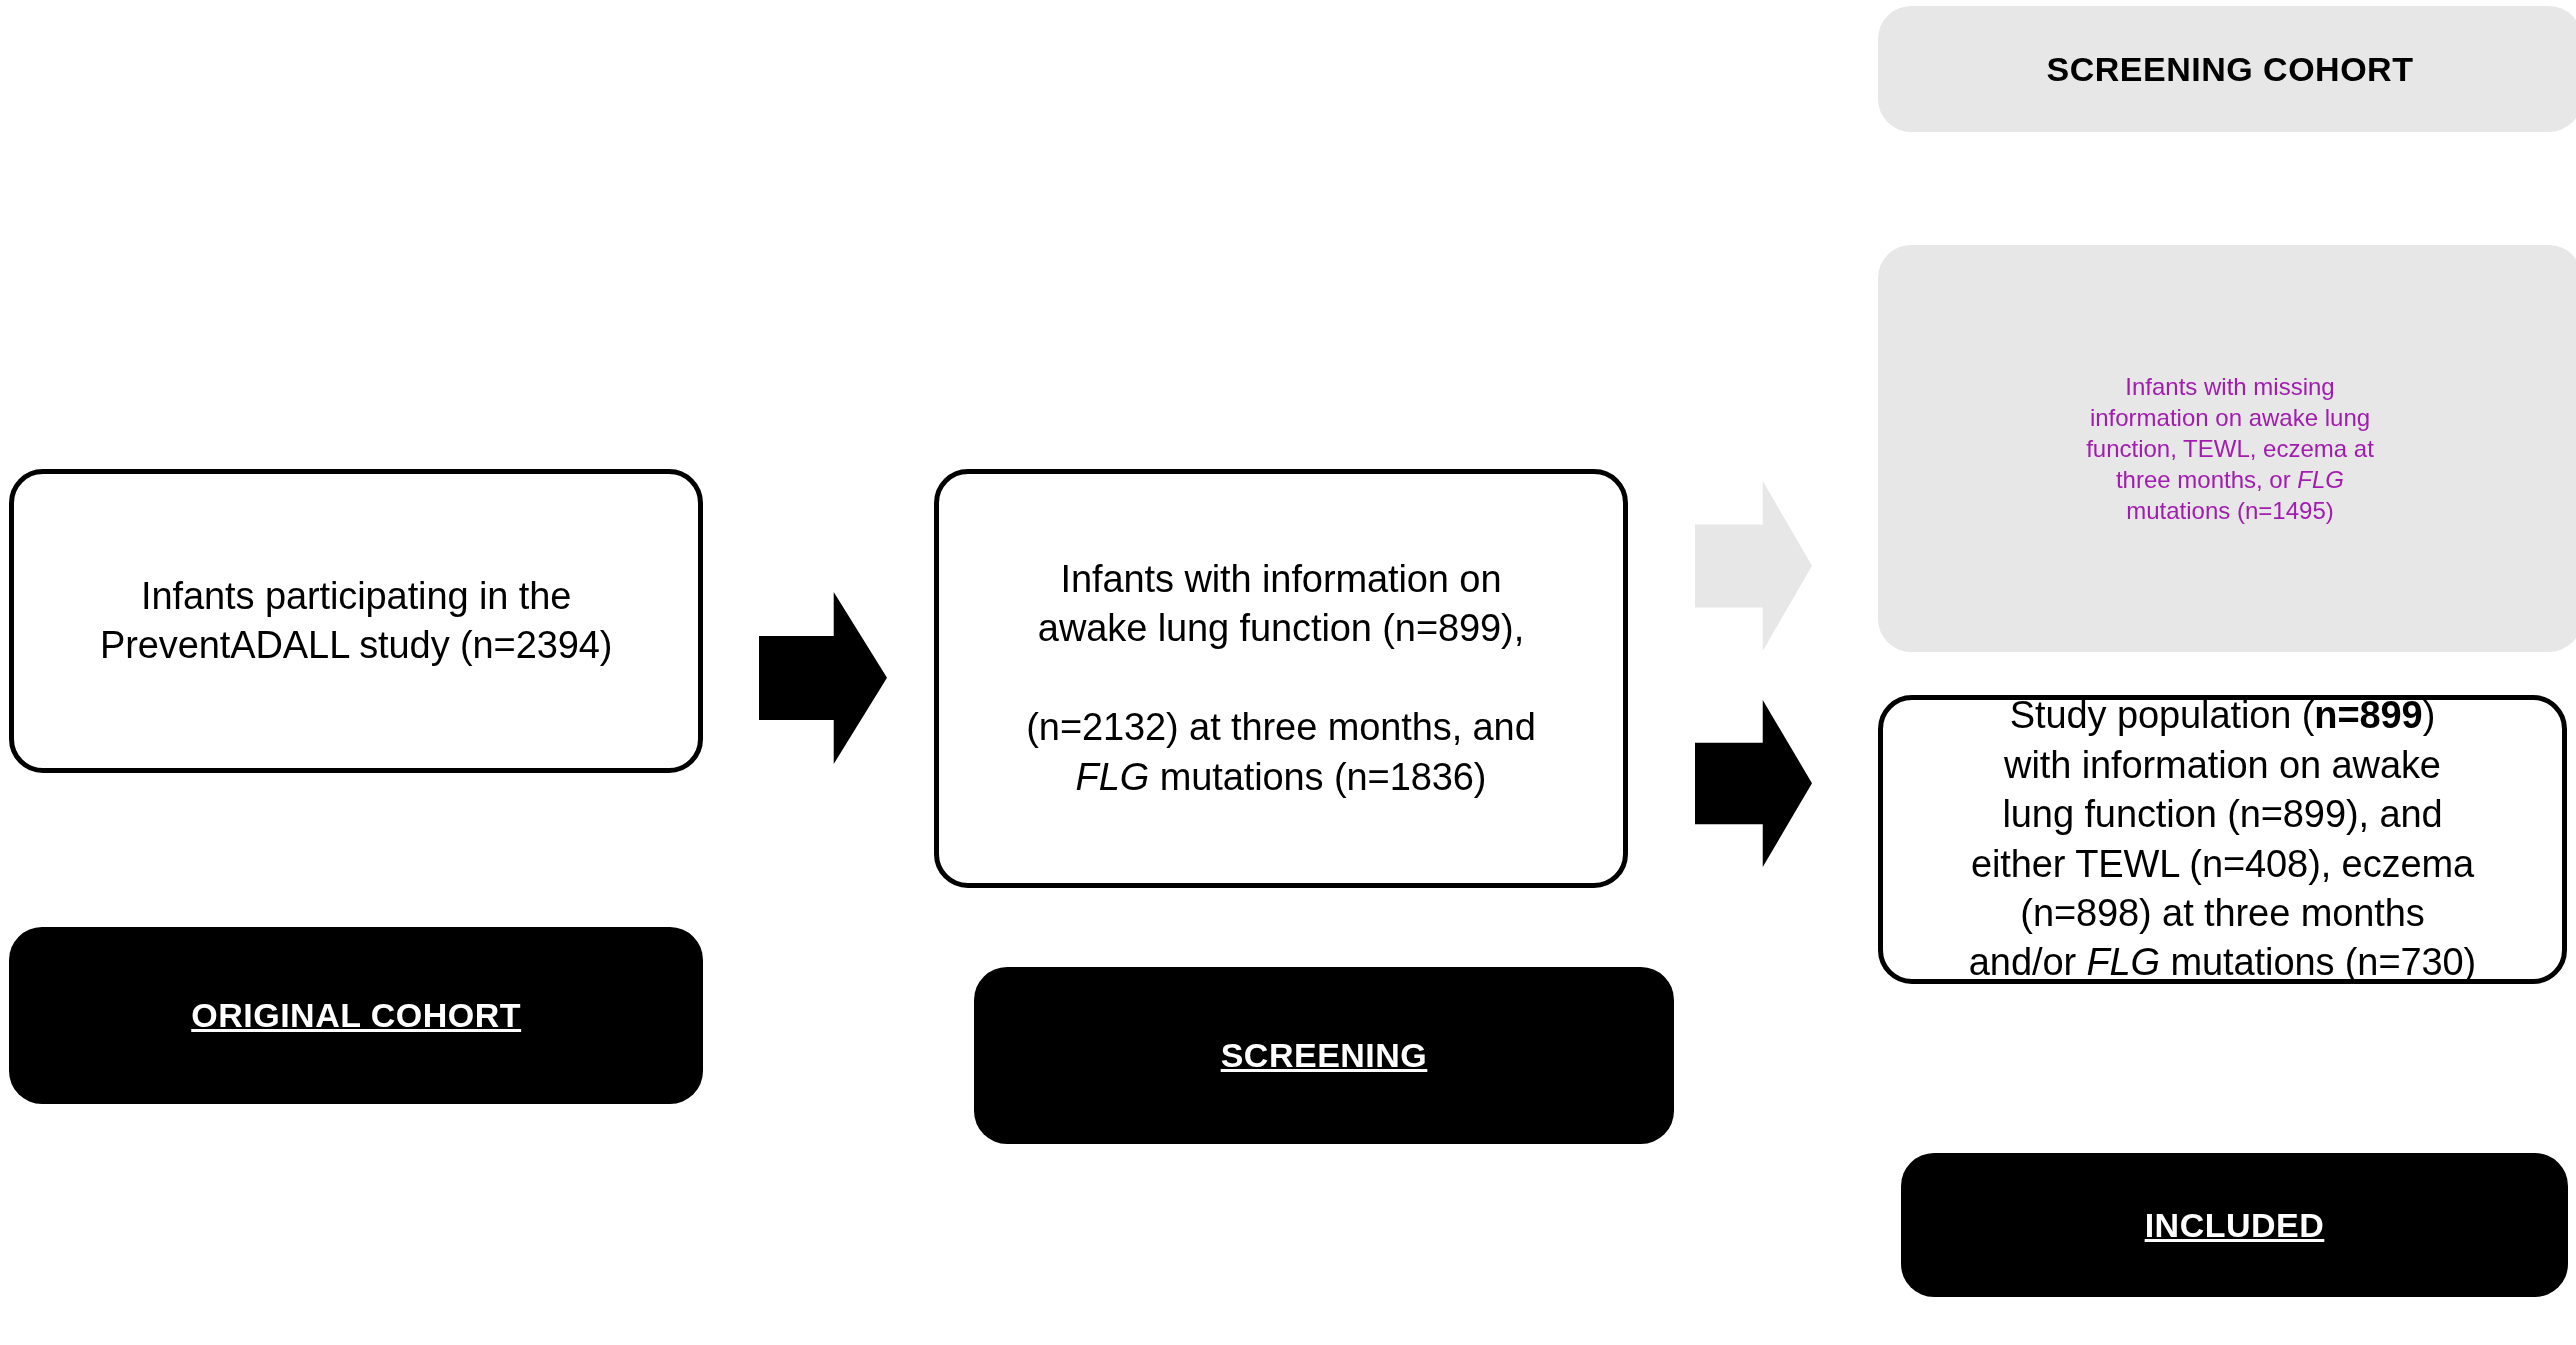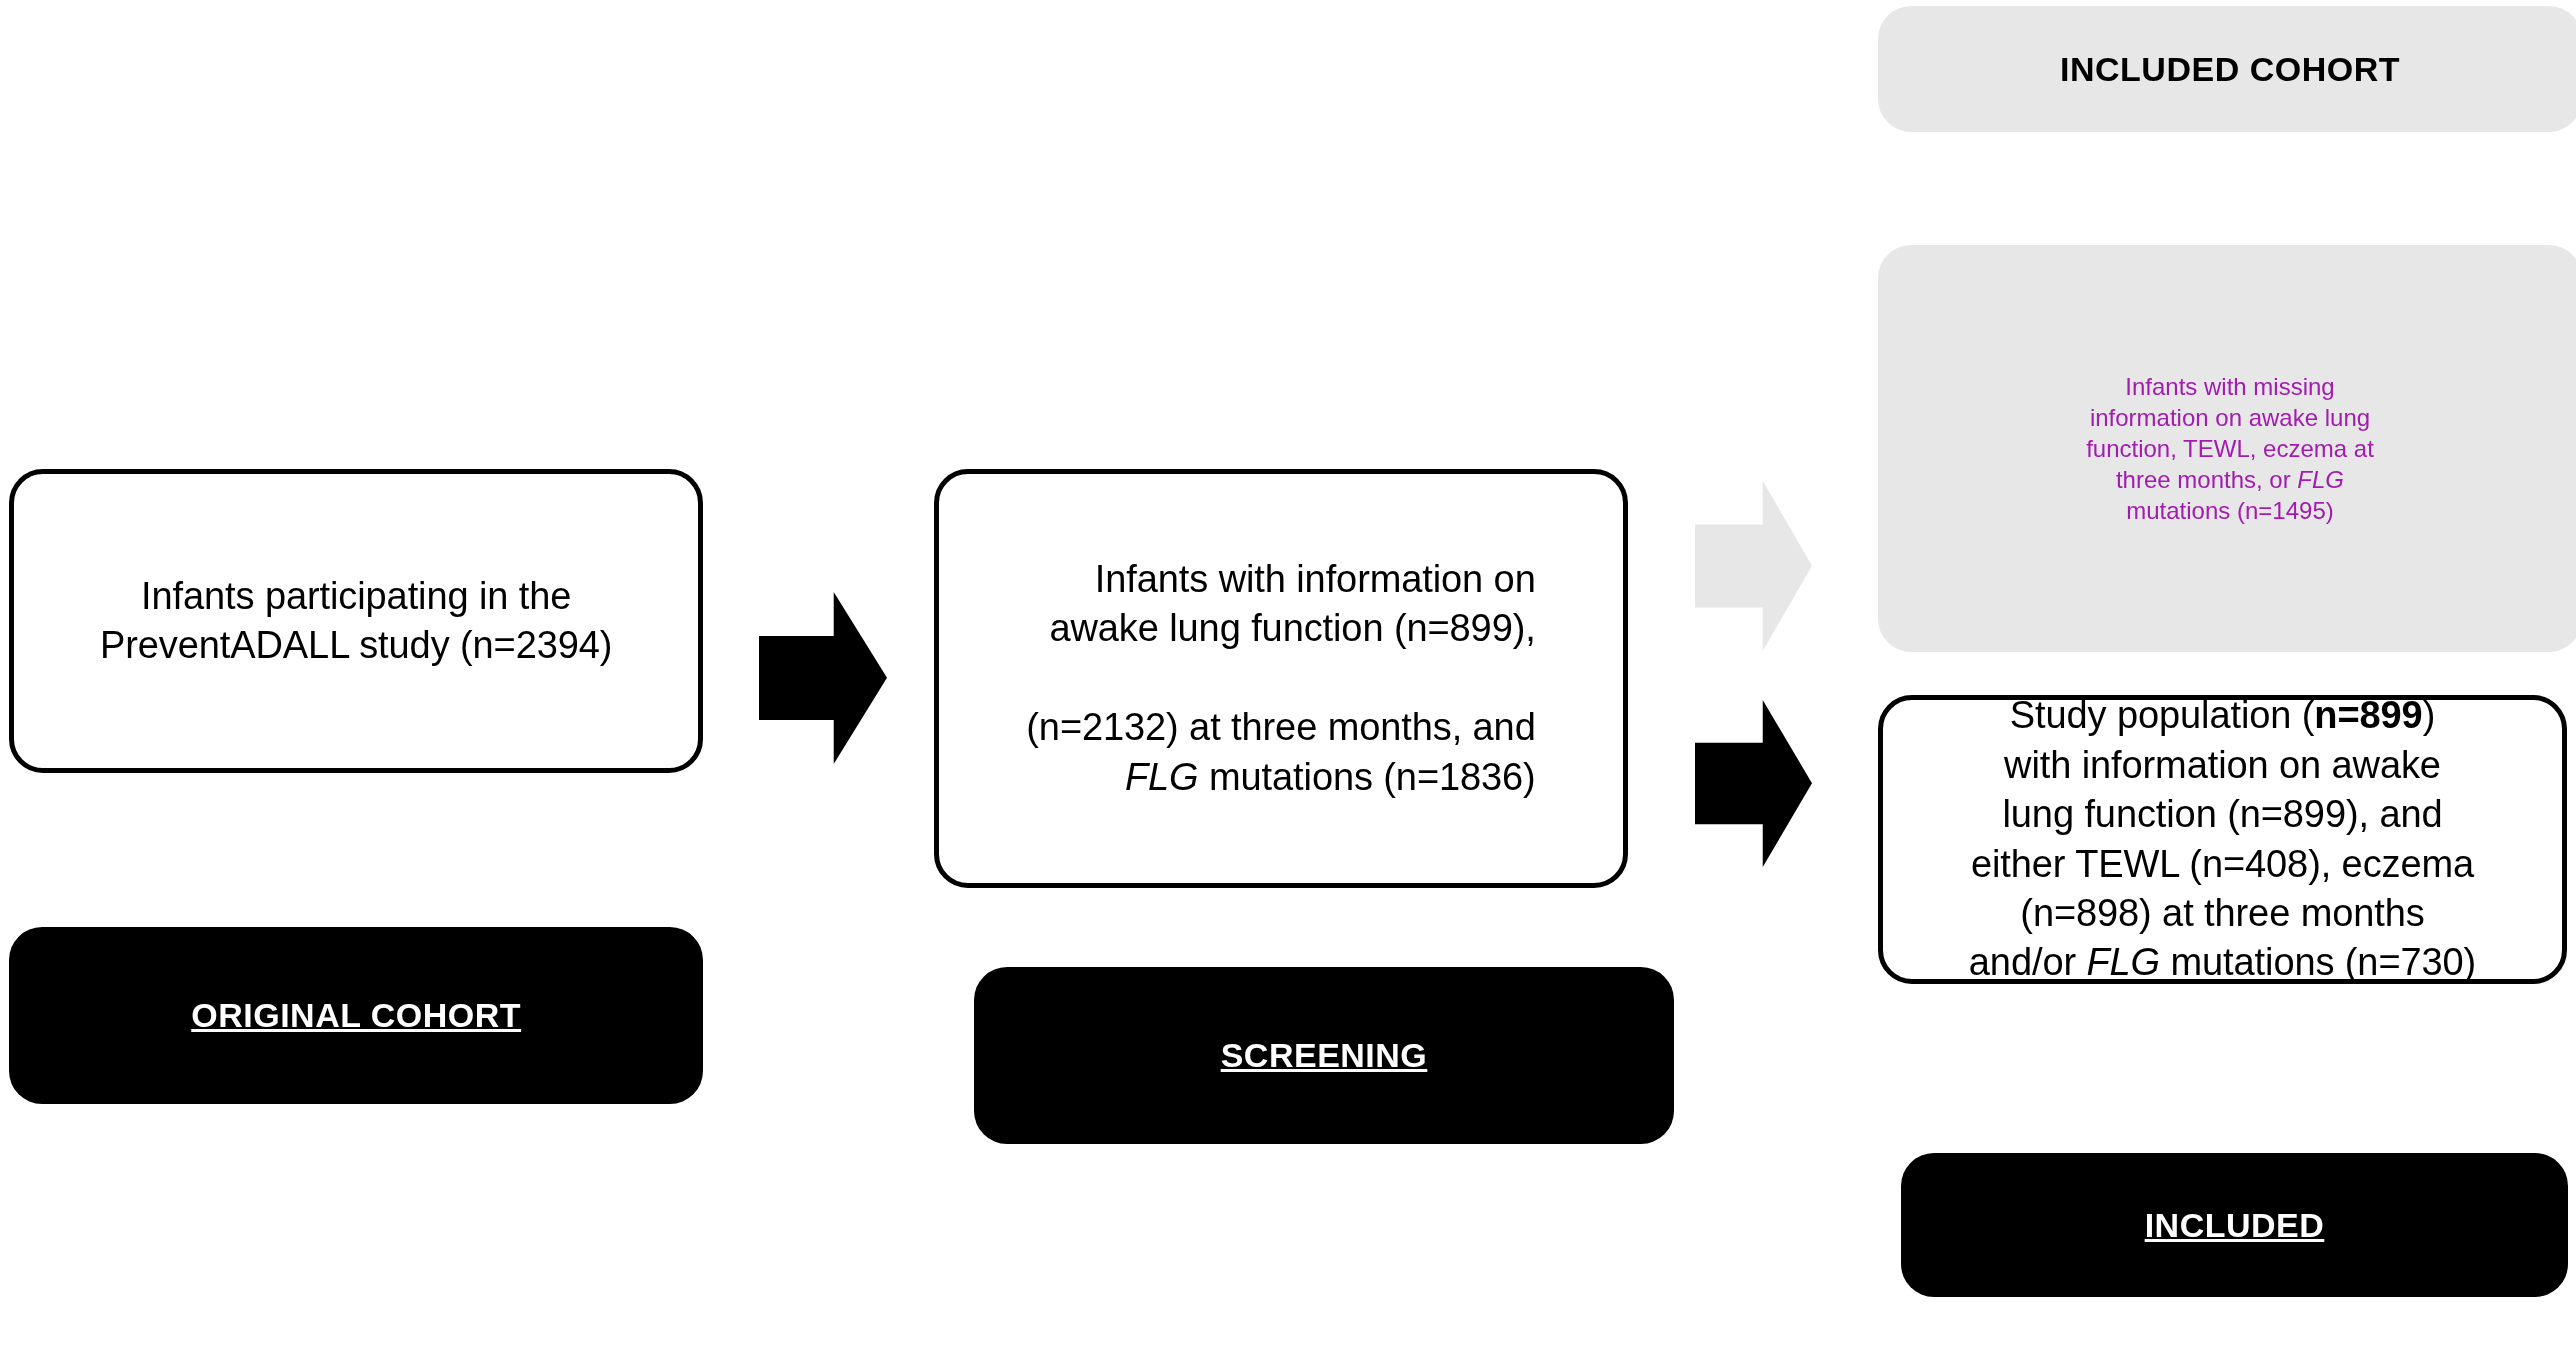--- a/index.html
+++ b/index.html
@@ -99,21 +99,21 @@
   <div class="node banner-black" style="left:9.2px; top:927px; width:694px; height:177px;">
     <div class="txt">ORIGINAL COHORT</div>
   </div>
 
   <div class="arrow" style="left:759px; top:592px; width:128px; height:172px;">
     <svg viewBox="0 0 209 281" preserveAspectRatio="none" aria-hidden="true">
       <polygon points="0,72 122,72 122,0 209,140 122,281 122,209 0,209" fill="#000000"></polygon>
     </svg>
   </div>
 
-  <div class="node box-white" style="left:934px; top:469px; width:694px; height:419px;text-align:right;">
+  <div class="node box-white" style="left:934px; top:469px; width:694px; height:419px;">
     <div class="txt">
       <span>Infants with information on</span><br>
       <span>awake lung function (n=899),</span><br>
       <br>
       <span>(n=2132) at three months, and</span><br>
       <em class="gene">FLG</em><span> mutations (n=1836)</span>
     </div>
   </div>
 
   <div class="node banner-black" style="left:974px; top:927px; width:700px; height:177px;margin-top:40px;">
@@ -126,21 +126,21 @@
     </svg>
   </div>
 
   <div class="arrow" style="left:1695px; top:700px; width:117px; height:167px;">
     <svg viewBox="0 0 190 273" preserveAspectRatio="none" aria-hidden="true">
       <polygon points="0,70 110,70 110,0 190,136 110,273 110,203 0,203" fill="#000000"></polygon>
     </svg>
   </div>
 
   <div class="node box-gray" style="left:1878px; top:6.1px; width:704px; height:126px;">
-    <div class="txt-head">INCLUDED COHORT</div>
+    <div class="txt-head">SCREENING COHORT</div>
   </div>
 
   <div class="node box-gray" style="left:1878px; top:245px; width:704px; height:407px;">
     <div class="txt">
       <span>Infants with missing</span><br>
       <span>information on awake lung</span><br>
       <span>function, TEWL, eczema at</span><br>
       <span>three months, or </span><em class="gene">FLG</em><br>
       <span>mutations (n=1495)</span>
     </div>

